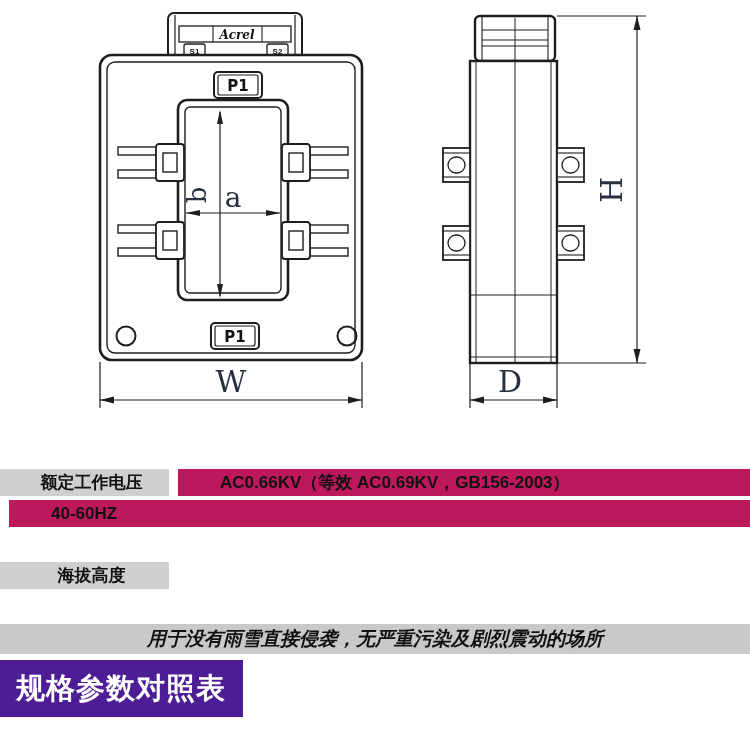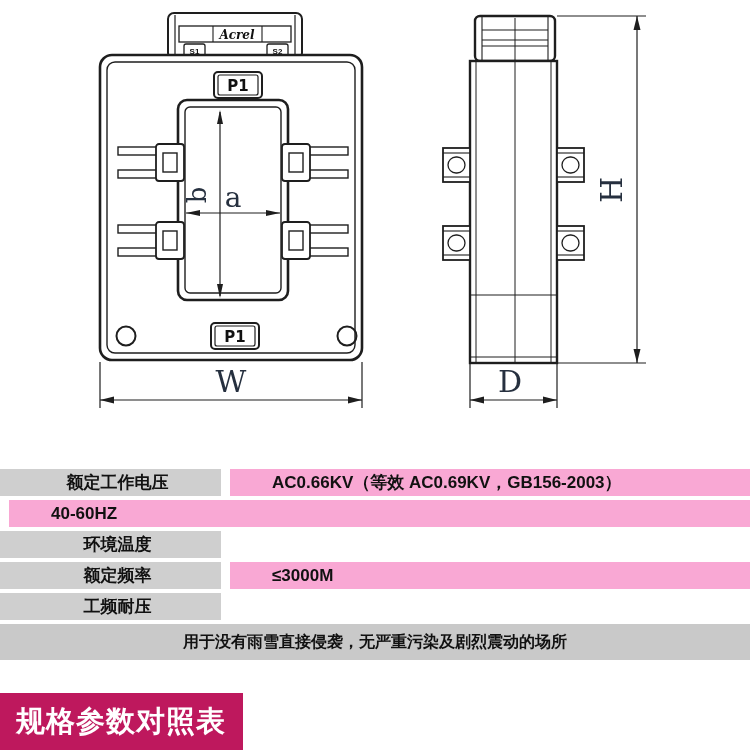--- a/index.html
+++ b/index.html
@@ -5,28 +5,28 @@
   html,body{margin:0;padding:0;background:#ffffff;}
   .stage{position:relative;width:750px;height:751px;background:#ffffff;overflow:hidden;
          font-family:"Liberation Sans","DejaVu Sans",sans-serif;}
   
   .drawing{position:absolute;left:0;top:0;}
   .dim-label{font-family:"DejaVu Serif","Liberation Serif",serif;fill:#26303f;}
   .mark-label{font-family:"DejaVu Sans","Liberation Sans",sans-serif;font-weight:bold;fill:#111;}
   
   .spec-table{position:absolute;left:0;top:469px;width:750px;}
   .spec-row{display:flex;height:27px;margin-bottom:4px;}
-  .spec-label{width:221px;background:#cfcfcf;display:flex;align-items:center;justify-content:center;
+  .spec-label{width:169px;background:#cfcfcf;display:flex;align-items:center;justify-content:center;
               padding-left:14px;box-sizing:border-box;font-size:17px;font-weight:700;color:#111;}
-  .spec-value{flex:1;margin-left:9px;background:#f9a8d4;display:flex;align-items:center;
+  .spec-value{flex:1;margin-left:9px;background:#be185d;display:flex;align-items:center;
               padding-left:42px;box-sizing:border-box;font-size:17px;font-weight:700;color:#111;text-align:center;}
-  .spec-note{height:36px;background:#c9c9c9;display:flex;align-items:center;justify-content:center;
-             font-size:16px;font-weight:700;color:#111;}
+  .spec-note{height:30px;background:#c9c9c9;display:flex;align-items:center;justify-content:center;
+             font-size:19px;font-weight:700;color:#111;font-style:italic;}
   
-  .section-title{position:absolute;left:0;top:693px;width:243px;height:57px;background:#be185d;
+  .section-title{position:absolute;left:0;top:660px;width:243px;height:57px;background:#4c1d95;
                  display:flex;align-items:center;padding-left:16px;box-sizing:border-box;
                  color:#fff;font-size:29px;font-weight:700;letter-spacing:1px;}
 </style>
 </head>
 <body>
 
 <div class="stage">
 
   <svg class="drawing" width="750" height="460" viewBox="0 0 750 460" stroke="#1e1e1e" fill="none" stroke-width="2">
 
@@ -185,27 +185,24 @@
 
   <div class="spec-table">
     <div class="spec-row">
       <div class="spec-label">额定工作电压</div>
       <div class="spec-value">AC0.66KV（等效 AC0.69KV，GB156-2003）</div>
     </div>
     <div class="spec-row">
       <div class="spec-value">40-60HZ</div>
     </div>
     <div class="spec-row">
-      <div class="spec-label">环境温度</div>
-    </div>
-    <div class="spec-row">
-      <div class="spec-label">额定频率</div>
-      <div class="spec-value">≤3000M</div>
-    </div>
-    <div class="spec-row">
-      <div class="spec-label">工频耐压</div>
+    </div>
+    <div class="spec-row">
+      <div class="spec-label">海拔高度</div>
+    </div>
+    <div class="spec-row">
     </div>
     <div class="spec-note">用于没有雨雪直接侵袭，无严重污染及剧烈震动的场所</div>
   </div>
 
   <div class="section-title">规格参数对照表</div>
 
 </div>
 
 </body></html>

